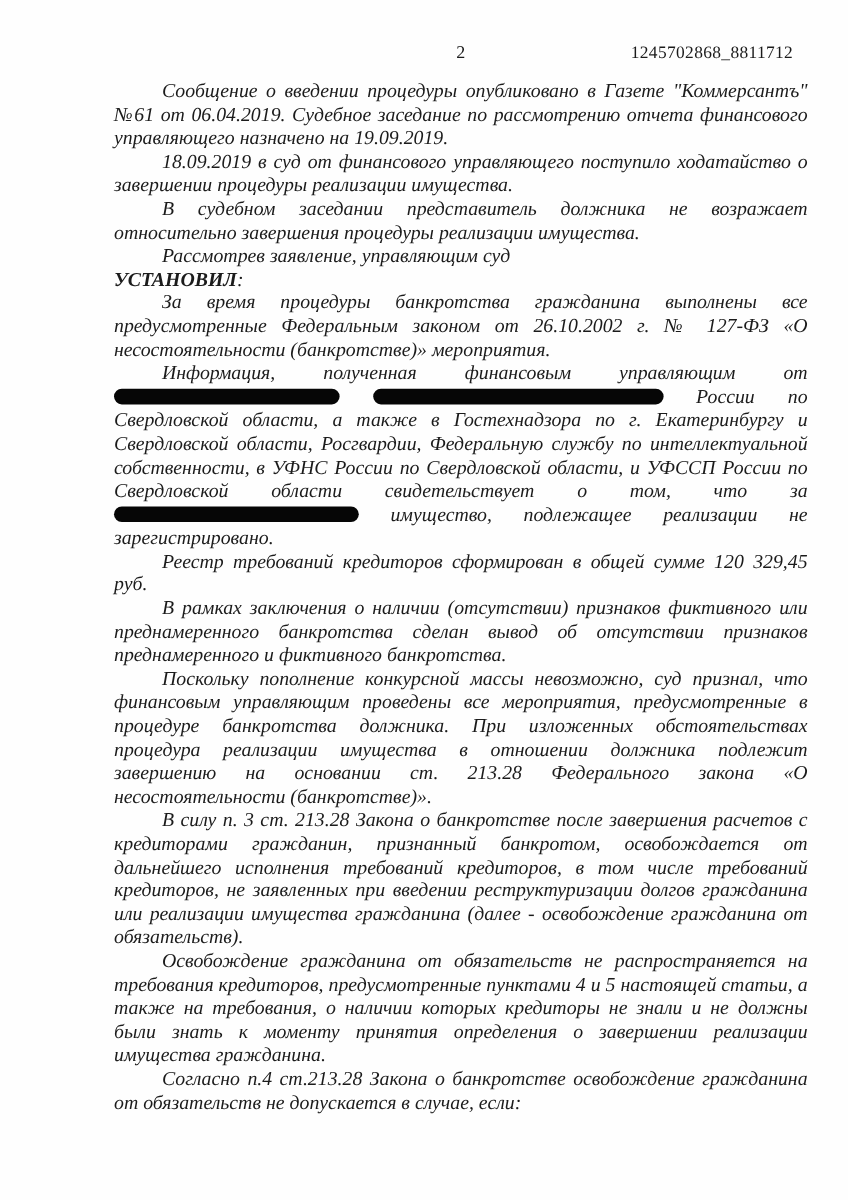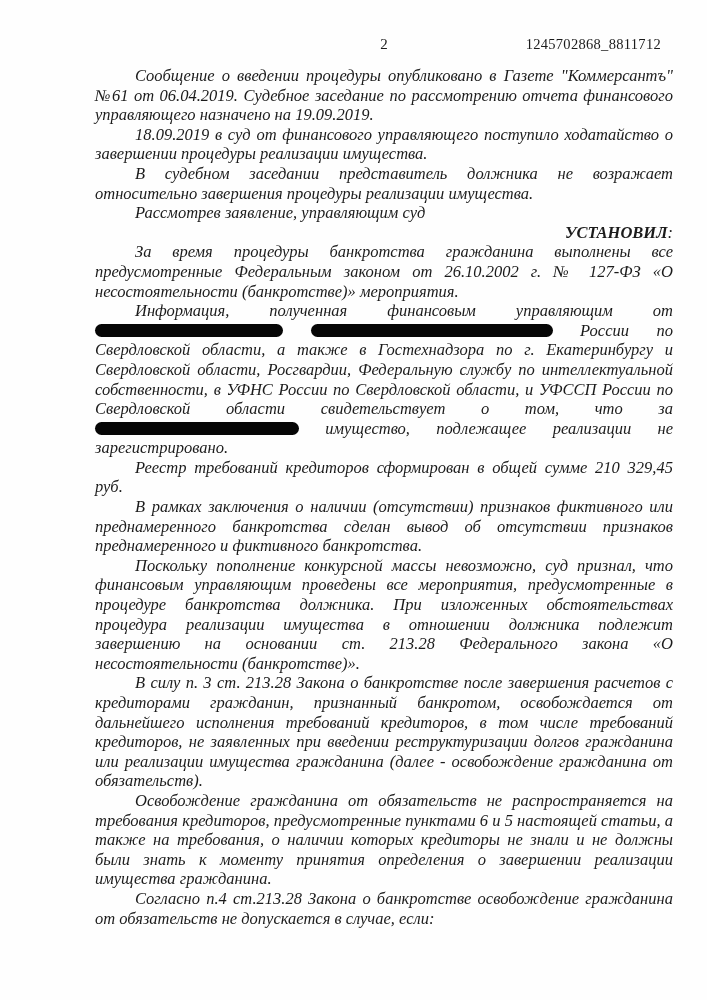--- a/index.html
+++ b/index.html
@@ -37,21 +37,21 @@
   .content p {
     margin: 0;
     text-align: justify;
     text-indent: 40px;
     font-size: 16.5px;
     line-height: 19.6px;
     hyphens: none;
     font-style: italic;
   }
   .content p.heading {
-    text-align: right;
+    text-align: left;
     text-indent: 0;
     font-weight: bold;
   }
   .content p.heading .colon { font-weight: normal; }
   .content p.cut { text-align-last: justify; }
   .redact {
     display: inline-block;
     height: 13px;
     background: #060606;
     border-radius: 7px;
@@ -71,20 +71,20 @@
   </div>
 
   <div class="content">
     <p>Сообщение о введении процедуры опубликовано в Газете "Коммерсантъ" №61 от 06.04.2019. Судебное заседание по рассмотрению отчета финансового управляющего назначено на 19.09.2019.</p>
     <p>18.09.2019 в суд от финансового управляющего поступило ходатайство о завершении процедуры реализации имущества.</p>
     <p>В судебном заседании представитель должника не возражает относительно завершения процедуры реализации имущества.</p>
     <p>Рассмотрев заявление, управляющим суд</p>
     <p class="heading"><span>УСТАНОВИЛ</span><span class="colon">:</span></p>
     <p>За время процедуры банкротства гражданина выполнены все предусмотренные Федеральным законом от 26.10.2002 г. № 127-ФЗ «О несостоятельности (банкротстве)» мероприятия.</p>
     <p><span>Информация, полученная финансовым управляющим от</span><span class="redact r1"></span> <span class="redact r2"></span> <span>России по Свердловской области, а также в Гостехнадзора по г. Екатеринбургу и Свердловской области, Росгвардии, Федеральную службу по интеллектуальной собственности, в УФНС России по Свердловской области, и УФССП России по Свердловской области свидетельствует о том, что за</span> <span class="redact r3"></span> <span>имущество, подлежащее реализации не зарегистрировано.</span></p>
-    <p>Реестр требований кредиторов сформирован в общей сумме 210 329,45 руб.</p>
+    <p>Реестр требований кредиторов сформирован в общей сумме 120 329,45 руб.</p>
     <p>В рамках заключения о наличии (отсутствии) признаков фиктивного или преднамеренного банкротства сделан вывод об отсутствии признаков преднамеренного и фиктивного банкротства.</p>
     <p>Поскольку пополнение конкурсной массы невозможно, суд признал, что финансовым управляющим проведены все мероприятия, предусмотренные в процедуре банкротства должника. При изложенных обстоятельствах процедура реализации имущества в отношении должника подлежит завершению на основании ст. 213.28 Федерального закона «О несостоятельности (банкротстве)».</p>
     <p>В силу п. 3 ст. 213.28 Закона о банкротстве после завершения расчетов с кредиторами гражданин, признанный банкротом, освобождается от дальнейшего исполнения требований кредиторов, в том числе требований кредиторов, не заявленных при введении реструктуризации долгов гражданина или реализации имущества гражданина (далее - освобождение гражданина от обязательств).</p>
-    <p>Освобождение гражданина от обязательств не распространяется на требования кредиторов, предусмотренные пунктами 6 и 5 настоящей статьи, а также на требования, о наличии которых кредиторы не знали и не должны были знать к моменту принятия определения о завершении реализации имущества гражданина.</p>
+    <p>Освобождение гражданина от обязательств не распространяется на требования кредиторов, предусмотренные пунктами 4 и 5 настоящей статьи, а также на требования, о наличии которых кредиторы не знали и не должны были знать к моменту принятия определения о завершении реализации имущества гражданина.</p>
     <p>Согласно п.4 ст.213.28 Закона о банкротстве освобождение гражданина от обязательств не допускается в случае, если:</p>
   </div>
 </div>
 
 </body></html>

